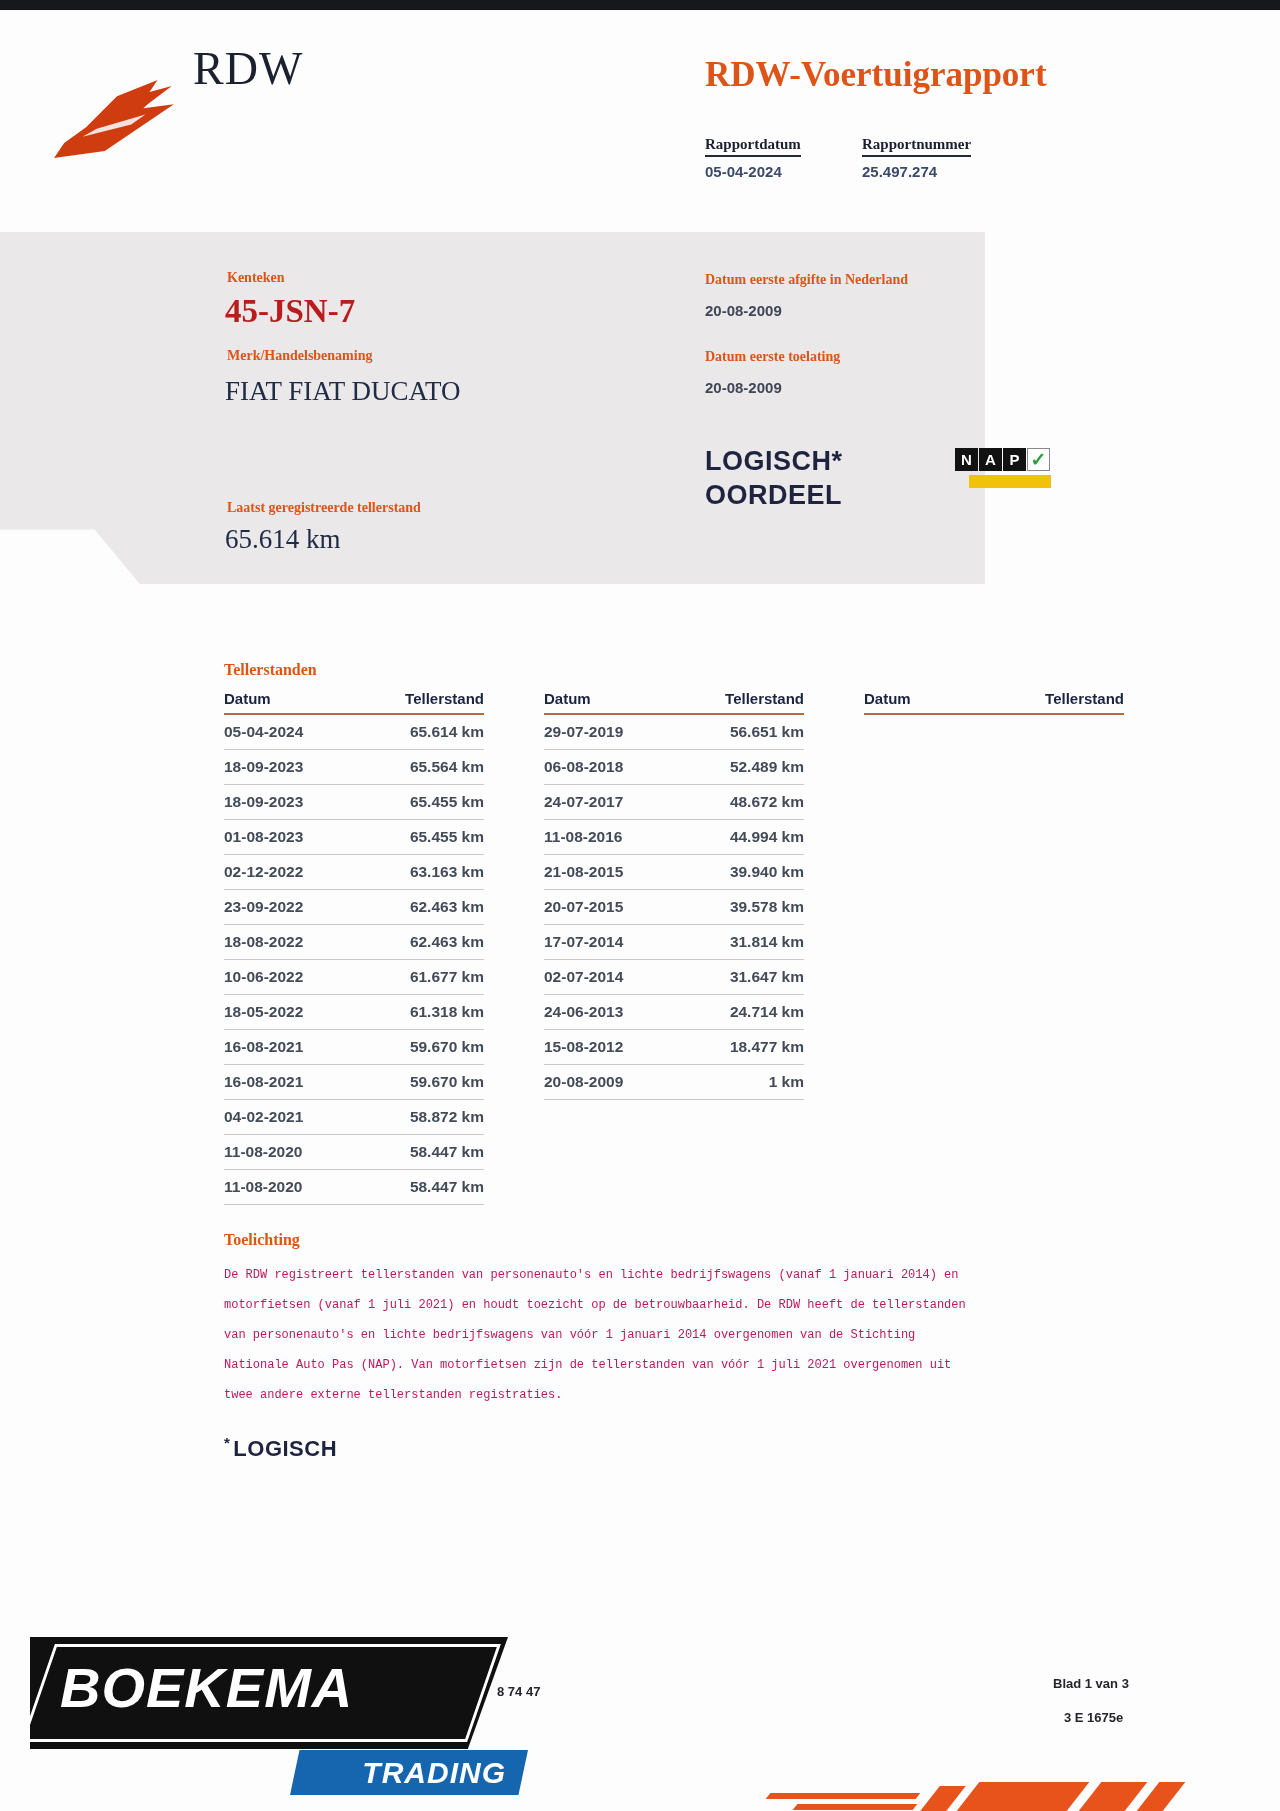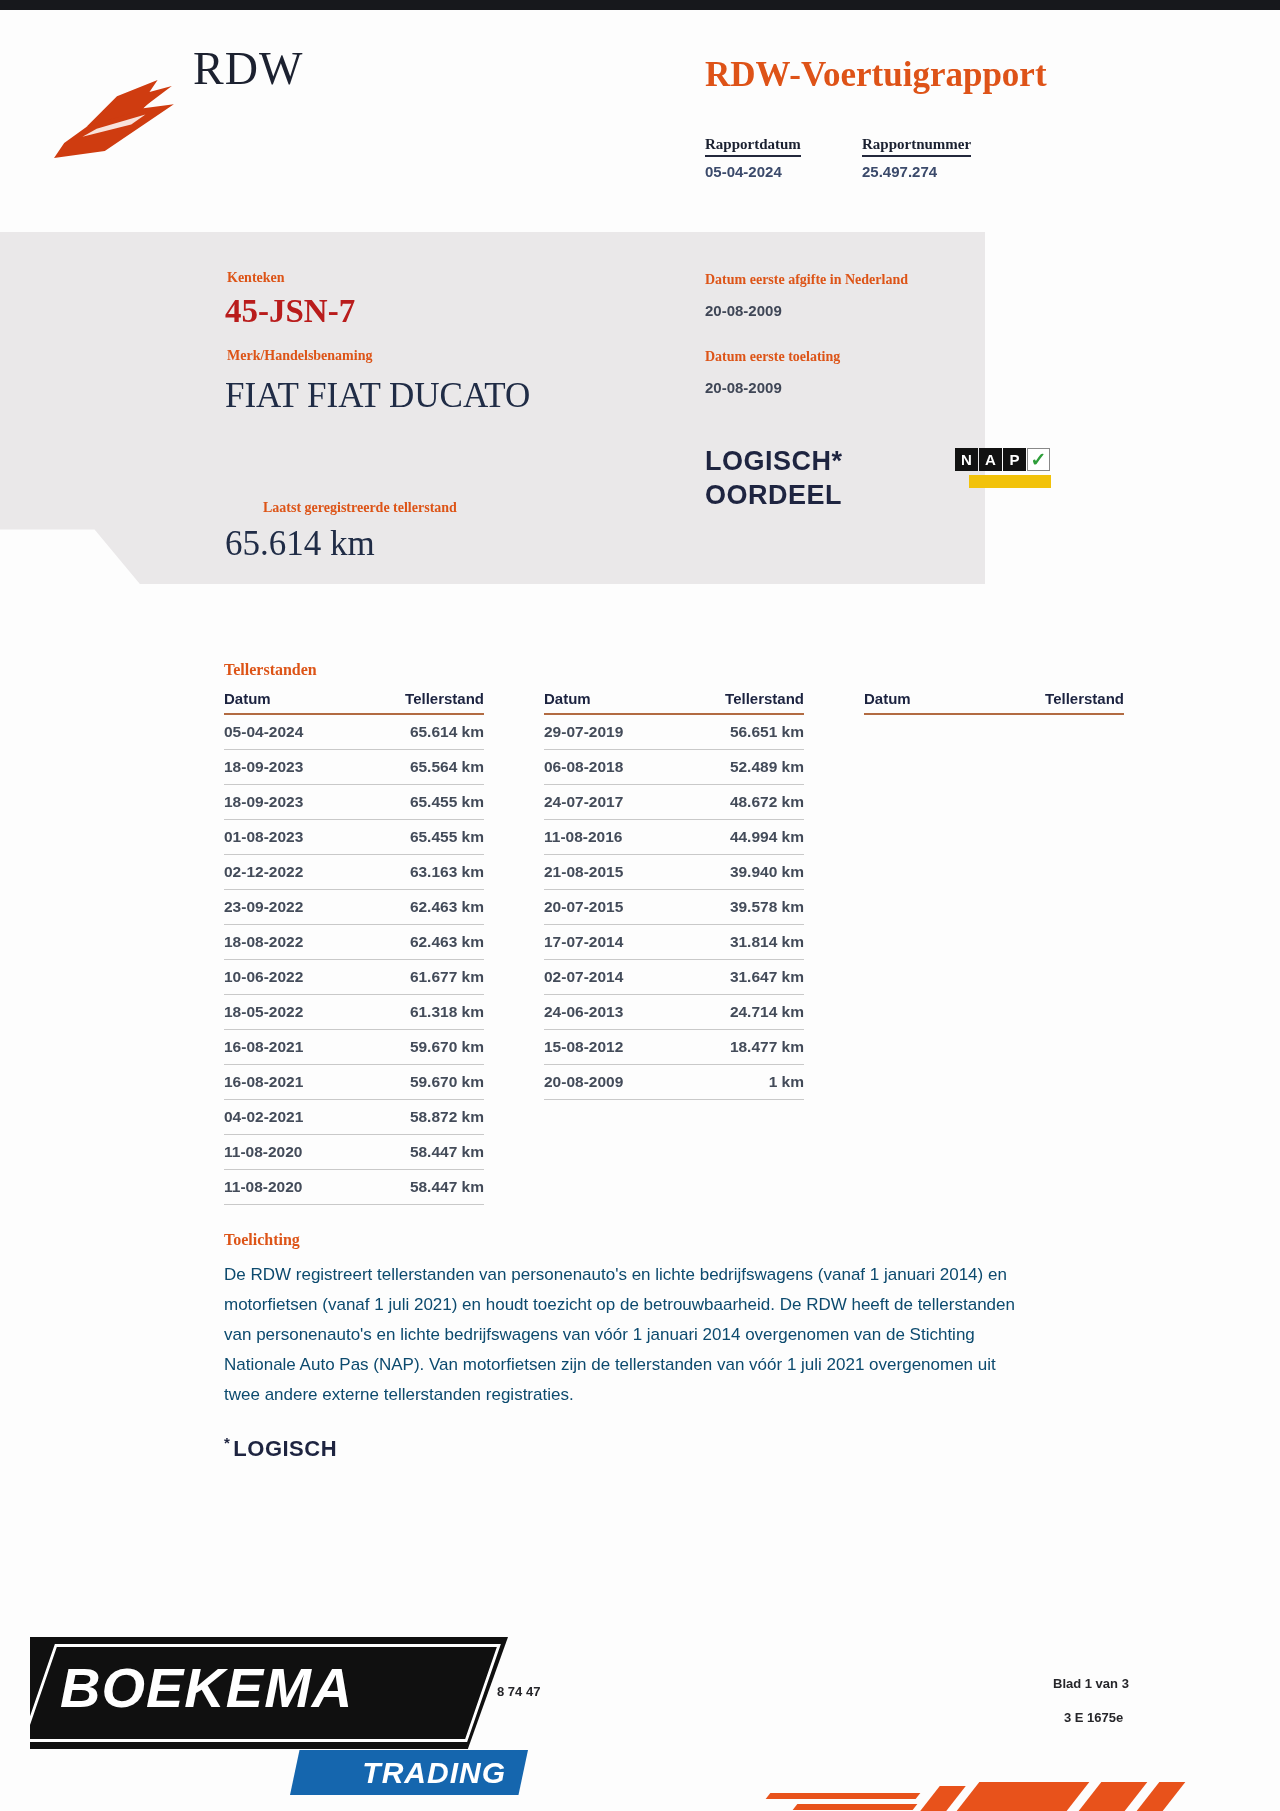--- a/index.html
+++ b/index.html
@@ -14,39 +14,39 @@
   .doc-title{left:705px;top:55px;font-family:"Liberation Serif",serif;font-weight:bold;
              font-size:35px;color:#de5318;}
   .hdr-lbl{font-family:"Liberation Serif",serif;font-weight:bold;font-size:15px;color:#1a2030;
            border-bottom:2px solid #23283c;padding-bottom:2px;}
   .hdr-val{font-size:15px;font-weight:700;color:#3b4a6b;}
   
   .graypanel{left:0;top:232px;width:985px;height:352px;background:#eae8e9;
              clip-path:polygon(0 0,100% 0,100% 100%,14.2% 100%,9.6% 84.5%,0 84.5%);}
   .lbl-orange{font-family:"Liberation Serif",serif;font-weight:bold;font-size:14px;color:#dd5417;}
   .val-serif-b{font-family:"Liberation Serif",serif;font-weight:bold;font-size:33px;color:#b91c1c;}
-  .val-serif{font-family:"Liberation Serif",serif;font-size:35px;color:#202c46;}
+  .val-serif{font-family:"Liberation Serif",serif;font-size:27px;color:#202c46;}
   .val-sans{font-size:15px;font-weight:700;color:#3f4656;}
   .oordeel{font-size:27px;font-weight:700;letter-spacing:.5px;line-height:34px;color:#1e2440;}
   
   .nap{left:955px;top:448px;display:flex;gap:1px;}
   .nap .sq{width:23px;height:23px;background:#121212;color:#ffffff;font-weight:700;font-size:15px;
            display:flex;align-items:center;justify-content:center;}
   .nap .chk{width:23px;height:23px;background:#ffffff;border:1px solid #888;box-sizing:border-box;
             color:#2e9e3a;font-weight:700;font-size:19px;display:flex;align-items:center;justify-content:center;}
   .nap-bar{left:969px;top:475px;width:82px;height:13px;background:#f2c20a;}
   
   .section-h{font-family:"Liberation Serif",serif;font-weight:bold;font-size:16px;color:#dd5417;}
   .tgroup{position:absolute;top:690px;width:260px;}
   .t-head{display:flex;justify-content:space-between;font-size:15px;font-weight:700;color:#1c2340;
           padding-bottom:6px;border-bottom:2px solid #b26b42;}
   .t-row{display:flex;justify-content:space-between;height:34px;line-height:34px;
          font-size:15.5px;font-weight:700;color:#434b59;border-bottom:1px solid #c9c9c9;}
   
-  .bodytext{font-size:17px;line-height:30px;color:#0c4a6e;white-space:pre-line;width:905px;}
+  .bodytext{font-size:12px;line-height:30px;color:#be185d;white-space:pre-line;width:905px;font-family:Liberation Mono, monospace;}
   .logisch-h{font-size:22px;font-weight:700;color:#1e2440;letter-spacing:.5px;}
   .logisch-h .star{font-size:15px;vertical-align:8px;margin-right:3px;}
   .orangetext{font-size:16px;line-height:31px;color:#e8581c;white-space:pre-line;width:940px;}
   
   .foot-small{font-size:13px;font-weight:700;color:#26262a;}
   .flag-black{left:30px;top:1637px;width:478px;height:112px;background:#101010;
               clip-path:polygon(0 0,100% 0,91.6% 100%,0 100%);}
   .flag-frame{position:absolute;left:8px;top:7px;width:440px;height:92px;border:3px solid #ffffff;
               transform:skewX(-19deg);}
   .flag-black .word{position:absolute;left:30px;top:18px;font-style:italic;font-weight:700;
@@ -95,21 +95,21 @@
   </div>
 
   <div class="abs nap">
     <div class="sq">N</div>
     <div class="sq">A</div>
     <div class="sq">P</div>
     <div class="chk">✓</div>
   </div>
   <div class="abs nap-bar"></div>
 
-  <div class="abs lbl-orange" style="left:227px;top:500px;margin-left:36px;">Laatst geregistreerde tellerstand</div>
+  <div class="abs lbl-orange" style="left:227px;top:500px;">Laatst geregistreerde tellerstand</div>
   <div class="abs val-serif" style="left:225px;top:524px;">65.614 km</div>
 
   <div class="abs section-h" style="left:224px;top:661px;">Tellerstanden</div>
 
   <div class="tgroup" style="left:224px;">
     <div class="t-head">
       <span>Datum</span>
       <span>Tellerstand</span>
     </div>
     <div>

